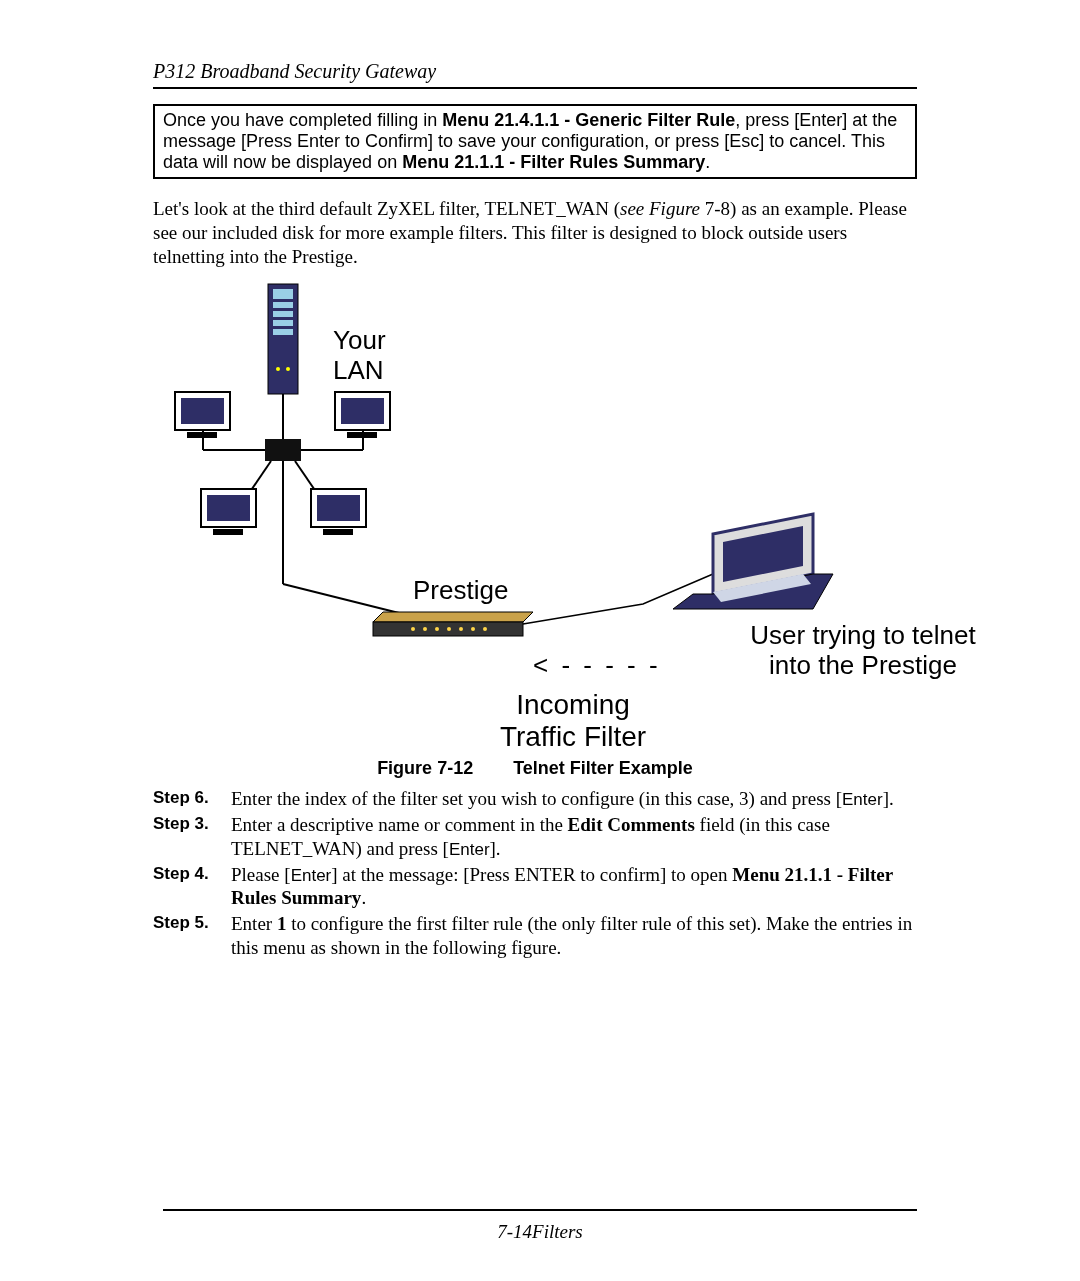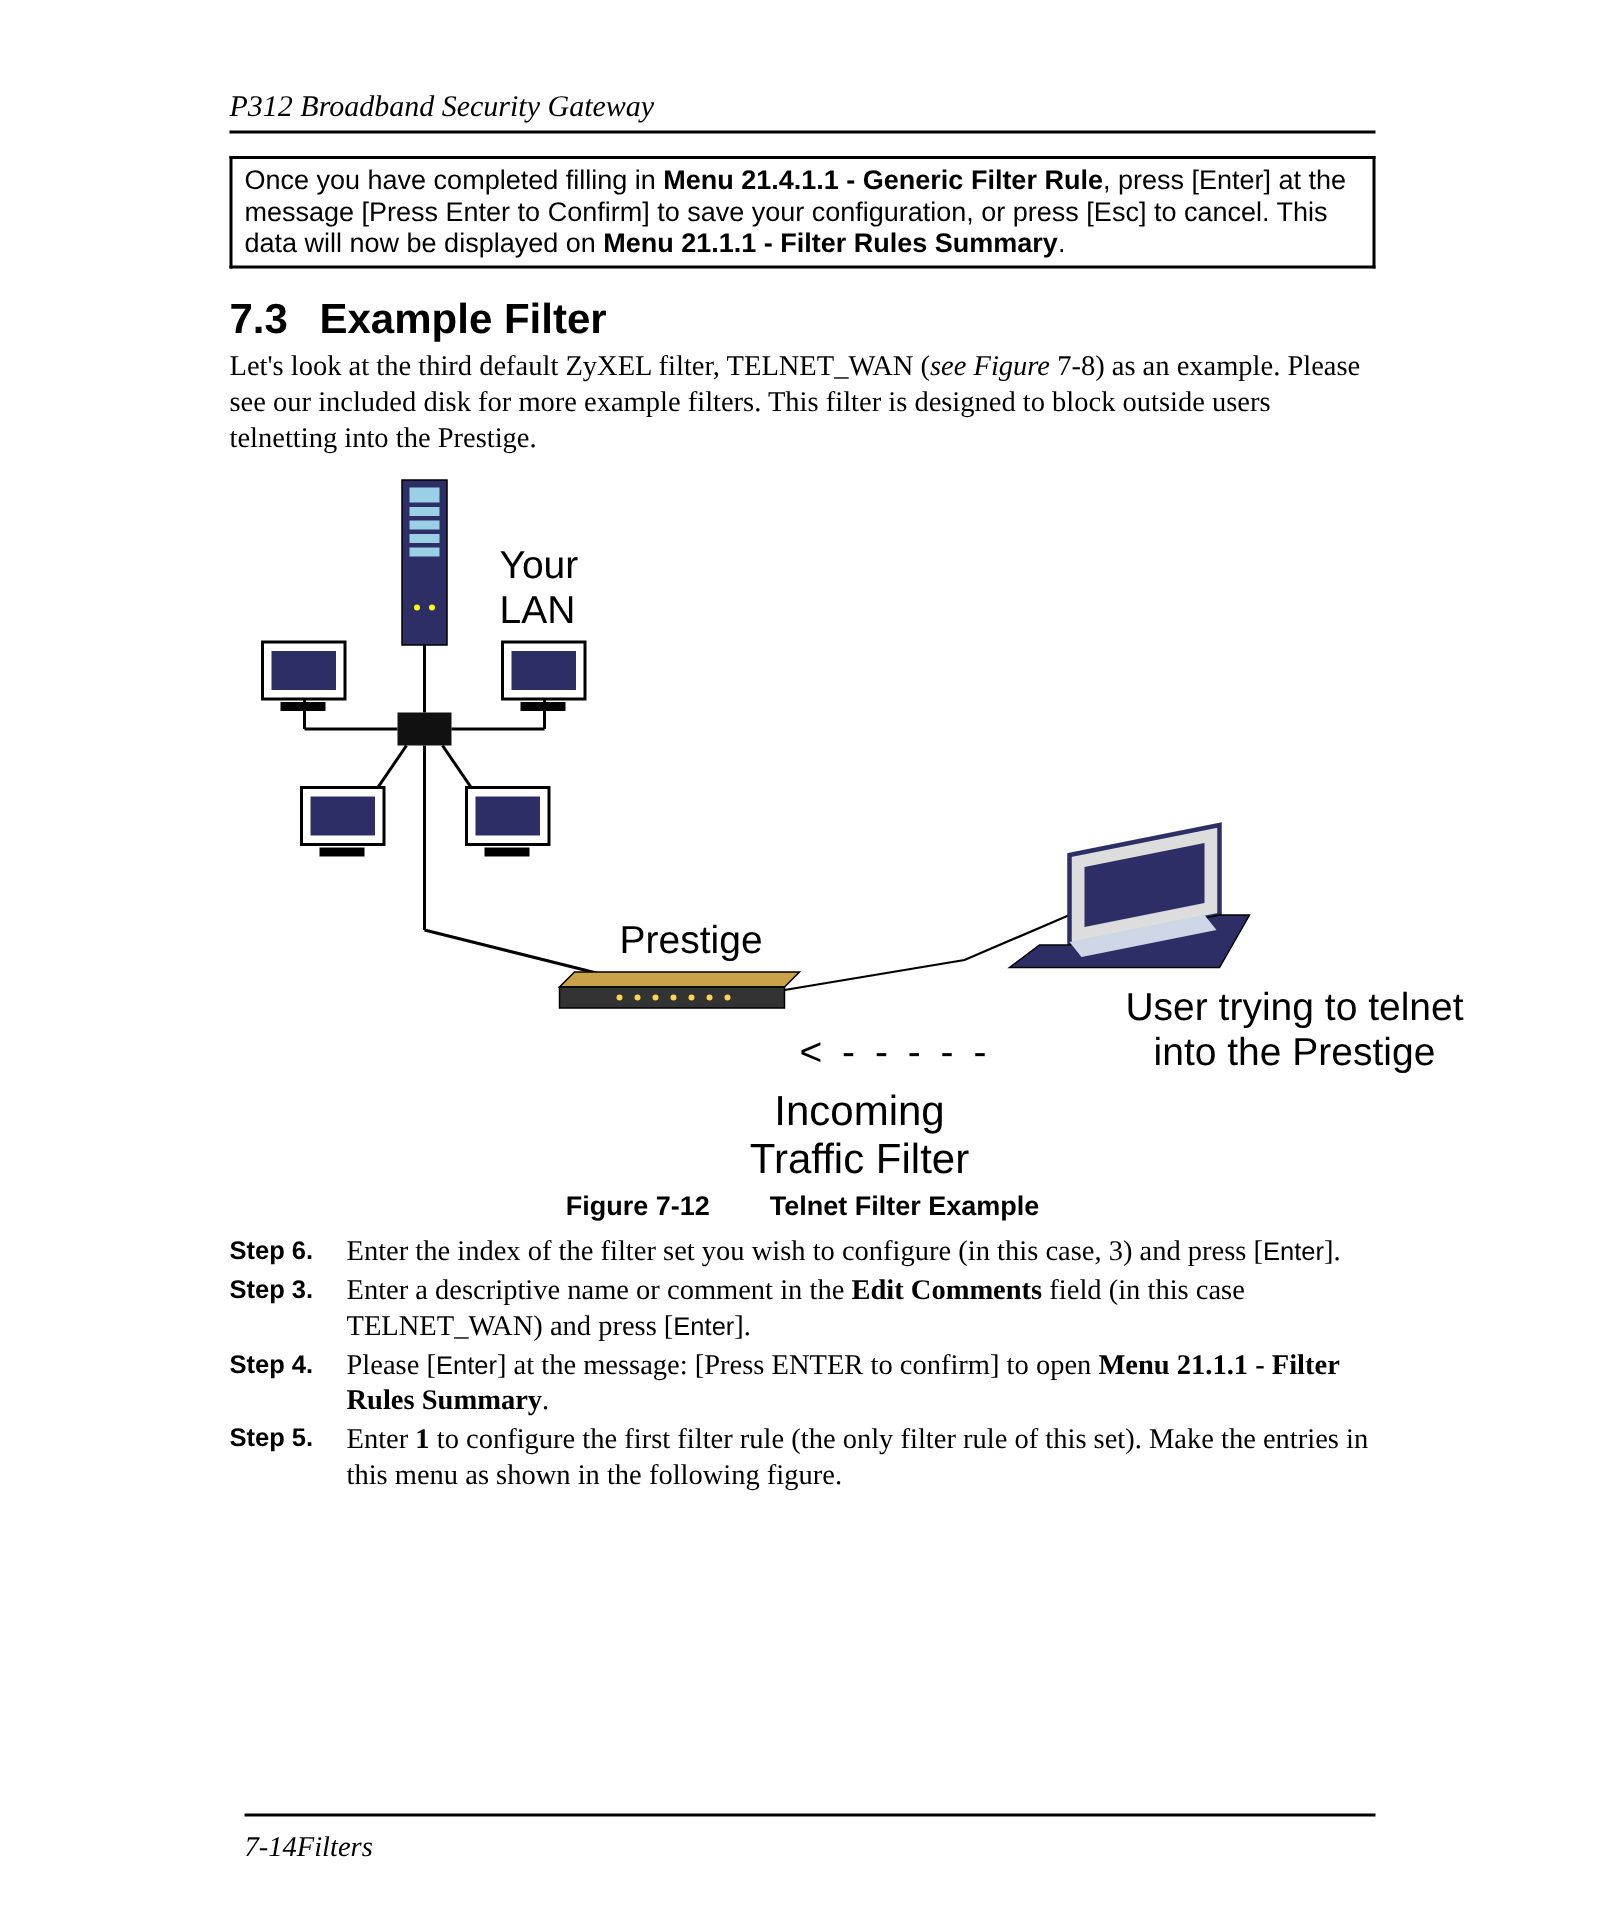--- a/index.html
+++ b/index.html
@@ -92,21 +92,21 @@
     left: 55px; right: 55px;
     bottom: 38px;
   }
   .footer-rule {
     border-top: 2px solid #000;
     height: 0;
     margin-bottom: 10px;
   }
   .footer-line {
     display: flex;
-    justify-content: flex-start;
+    justify-content: center;
     font-style: italic;
     font-size: 19px;
   }
 </style>
 </head>
 <body>
 
 <div class="page">
 
   <div class="running-header">P312  Broadband Security Gateway</div>
@@ -114,23 +114,20 @@
   <table class="info-table">
     <tbody>
     <tr>
       <td colspan="3" class="note-cell">
         <span>Once you have completed filling in </span><span class="bold">Menu 21.4.1.1 - Generic Filter Rule</span><span>, press [Enter] at the message [Press Enter to Confirm] to save your configuration, or press [Esc] to cancel. This data will now be displayed on </span><span class="bold">Menu 21.1.1 - Filter Rules Summary</span><span>.</span>
       </td>
     </tr>
   </tbody>
     </table>
 
-  <div class="section-title">
-    <span class="num">7.3</span><span>Example Filter</span>
-  </div>
 
   <p class="body-para">
     <span>Let's look at the third default ZyXEL filter, TELNET_WAN (</span><span class="italic">see Figure </span><span>7-8) as an example. Please see our included disk for more example filters. This filter is designed to block outside users telnetting into the Prestige.</span>
   </p>
 
   <div class="diagram">
     <svg viewBox="0 0 880 480" width="880" height="480">
 
       <g>
         <rect x="115" y="10" width="30" height="110" fill="#2e2e66" stroke="#000"></rect>

